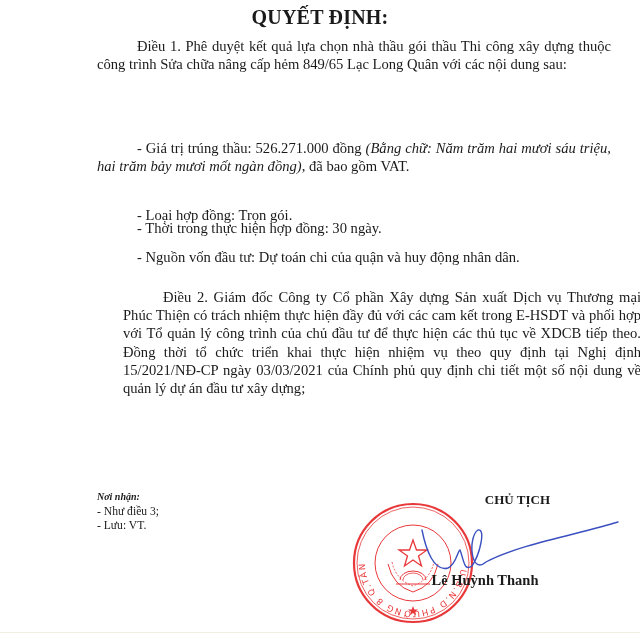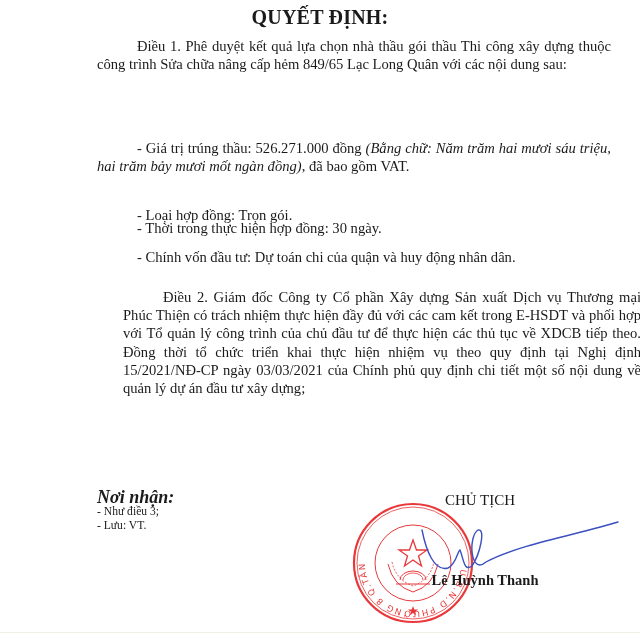--- a/index.html
+++ b/index.html
@@ -33,25 +33,25 @@
   .p-time { top: 219px; }
   .p-fund { top: 248px; }
   .p2 { top: 288px; }
   .p-publish { top: 388px; }
   .p3 { top: 429px; }
 
   .recipients {
     position: absolute; left: 97px; top: 490px;
     font-size: 11.6px; line-height: 14px;
   }
-  .recipients .head { font-weight: bold; font-style: italic; font-size: 18px; margin-bottom: 1px; }
+  .recipients .head { font-weight: bold; font-style: italic; font-size: 10px; margin-bottom: 1px; }
 
   .signer-title {
     position: absolute; left: 410px; top: 492px; width: 140px;
-    text-align: center; font-weight: normal; font-size: 15px;
+    text-align: right; font-weight: bold; font-size: 13px;
   }
   .signer-name {
     position: absolute; left: 400px; top: 572px; width: 170px;
     text-align: center; font-weight: bold; font-size: 14.5px;
   }
   .stamp {
     position: absolute; left: 352px; top: 502px; width: 122px; height: 122px;
   }
   .signature {
     position: absolute; left: 420px; top: 520px; width: 200px; height: 70px;
@@ -79,21 +79,21 @@
 
   <div class="body-text indent p-type">
     <span>- Loại hợp đồng: </span><b>Trọn gói.</b>
   </div>
 
   <div class="body-text indent p-time">
     <span>- Thời trong thực hiện hợp đồng: </span><b>30 ngày.</b>
   </div>
 
   <div class="body-text indent p-fund">
-    <span>- Chính vốn đầu tư: </span><b>Dự toán chi của quận và huy động nhân dân.</b>
+    <span>- Nguồn vốn đầu tư: </span><b>Dự toán chi của quận và huy động nhân dân.</b>
   </div>
 
   <div class="body-text indent p2" style="left:95px;width:518px;margin-left:28px;">
     <b>Điều 2.</b><span> Giám đốc Công ty Cổ phần Xây dựng Sản xuất Dịch vụ Thương mại Phúc Thiện có trách nhiệm thực hiện đầy đủ với các cam kết trong E-HSDT và phối hợp với Tổ quản lý công trình của chủ đầu tư để thực hiện các thủ tục về XDCB tiếp theo. Đồng thời tổ chức triển khai thực hiện nhiệm vụ theo quy định tại Nghị định 15/2021/NĐ-CP ngày 03/03/2021 của Chính phủ quy định chi tiết một số nội dung về quản lý dự án đầu tư xây dựng;</span>
   </div>
 
 
 
   <div class="recipients">
     <div class="head">Nơi nhận:</div>

